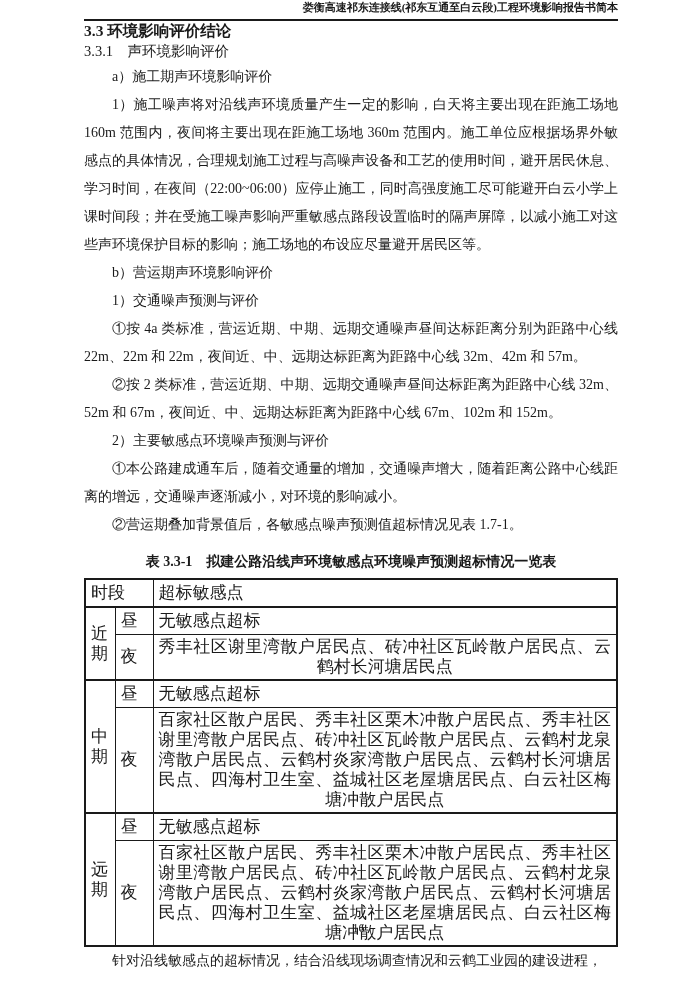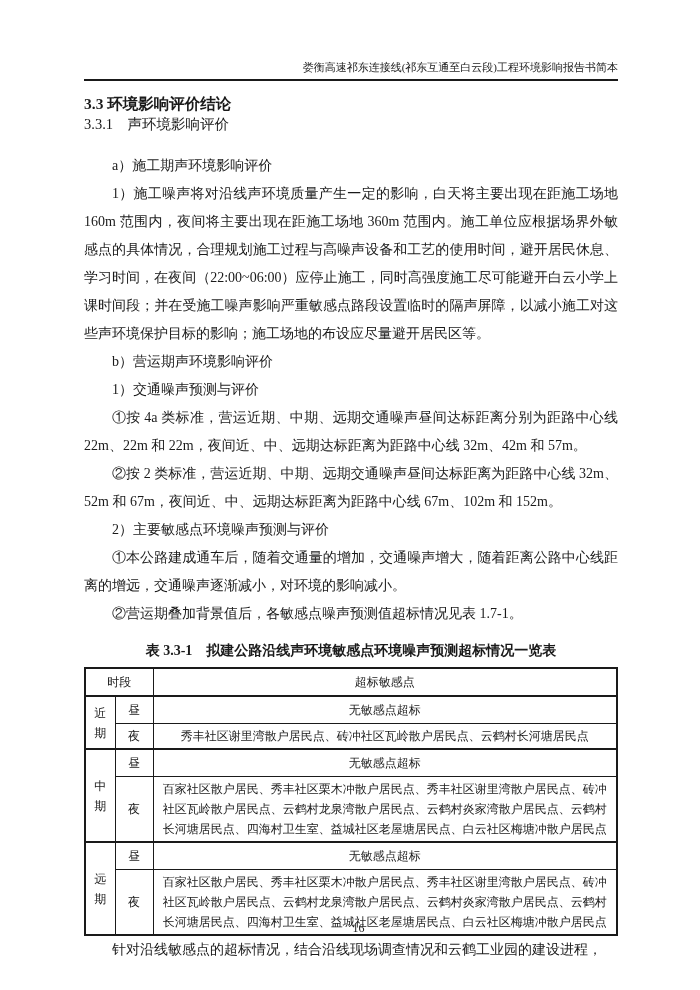--- a/index.html
+++ b/index.html
@@ -13,44 +13,43 @@
     font-family: "Liberation Serif", "DejaVu Serif", serif;
     overflow: hidden;
   }
   .content {
     position: absolute;
     left: 84px;
     top: 0;
     width: 534px;
   }
   .doc-header {
-    padding-top: 60px;
+    font-weight: bold;
   }
   .doc-header-text {
     font-size: 11px;
     line-height: 14px;
     text-align: right;
     padding-bottom: 5px;
     border-bottom: 2px solid #1a1a1a;
   }
   .h-33 {
-    margin-top: 13px;
     font-size: 15.5px;
     font-weight: bold;
     line-height: 20px;
     white-space: pre-wrap;
   }
   .h-331 {
     margin-top: 0;
     font-size: 14.5px;
     font-weight: normal;
     line-height: 20px;
     white-space: pre-wrap;
   }
-  .body-text { margin-top: 18px; }
+  .body-text { margin-top: 2px; }
   p.para {
     margin: 0;
     font-size: 14px;
     line-height: 28px;
     text-indent: 2em;
     text-align: justify;
     text-justify: inter-ideograph;
   }
   .table-title {
     margin-top: 10px;
@@ -62,23 +61,22 @@
   }
   table.noise-table {
     width: 100%;
     border-collapse: collapse;
     table-layout: fixed;
     margin-top: 3px;
     border: 2px solid #1a1a1a;
   }
   table.noise-table td {
     border: 1px solid #1a1a1a;
-    font-size: 12px;
+    font-size: 17px;
     line-height: 20px;
-    text-align: center;
     vertical-align: middle;
     padding: 2px 5px;
   }
   table.noise-table tr.head-row td { border-bottom-width: 2px; height: 22px; }
   table.noise-table tr.group-start td { border-top-width: 2px; }
   td.cell-day-value, td.cell-head-points { height: 22px; }
   td.cell-night-value {
     text-align: justify;
     text-justify: inter-ideograph;
     text-align-last: center;

